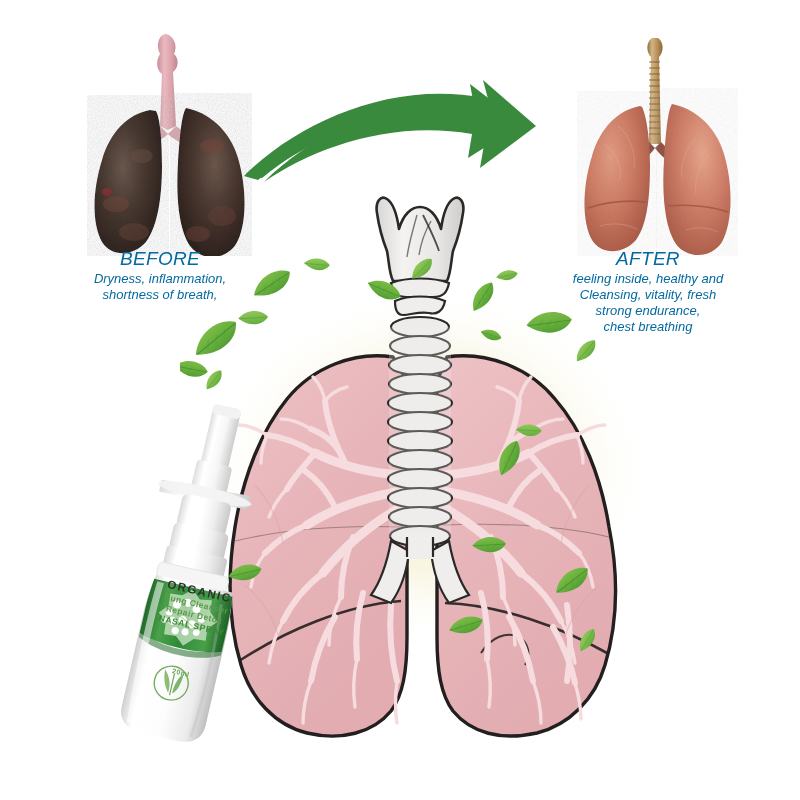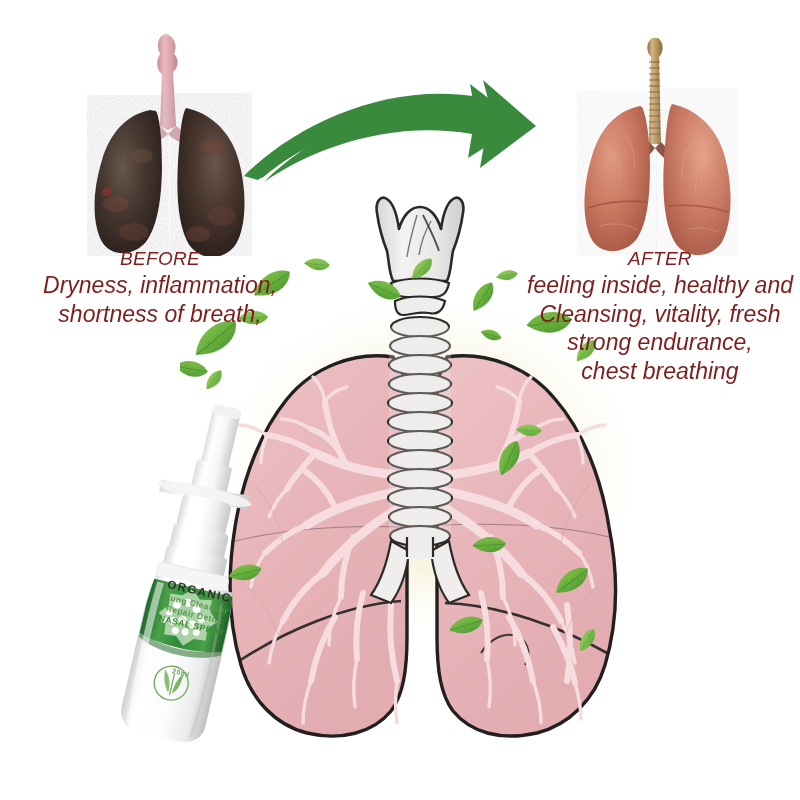--- a/index.html
+++ b/index.html
@@ -18,38 +18,38 @@
     background: #ffffff;
     overflow: hidden;
   }
   .abs { position: absolute; }
 
   
   .caption-block {
     position: absolute;
     text-align: center;
     font-style: italic;
-    color: #7f1d1d;
+    color: #0369a1;
   }
   .caption-title {
     font-size: 19px;
     font-style: italic;
     letter-spacing: 0.3px;
     margin-bottom: 1px;
     white-space: nowrap;
   }
   .caption-body {
-    font-size: 23px;
+    font-size: 13px;
     line-height: 1.24;
     font-style: italic;
   }
   .caption-body div { white-space: nowrap; }
 
   #before-block { left: 20px; top: 248px; width: 280px; }
-  #after-block  { left: 520px; top: 248px; width: 280px; }
+  #after-block  { left: 508px; top: 248px; width: 280px; }
 
   
   #bottle {
     position: absolute;
     left: 92px;
     top: 396px;
     width: 160px;
     height: 350px;
     transform: rotate(13deg);
     transform-origin: 50% 90%;

